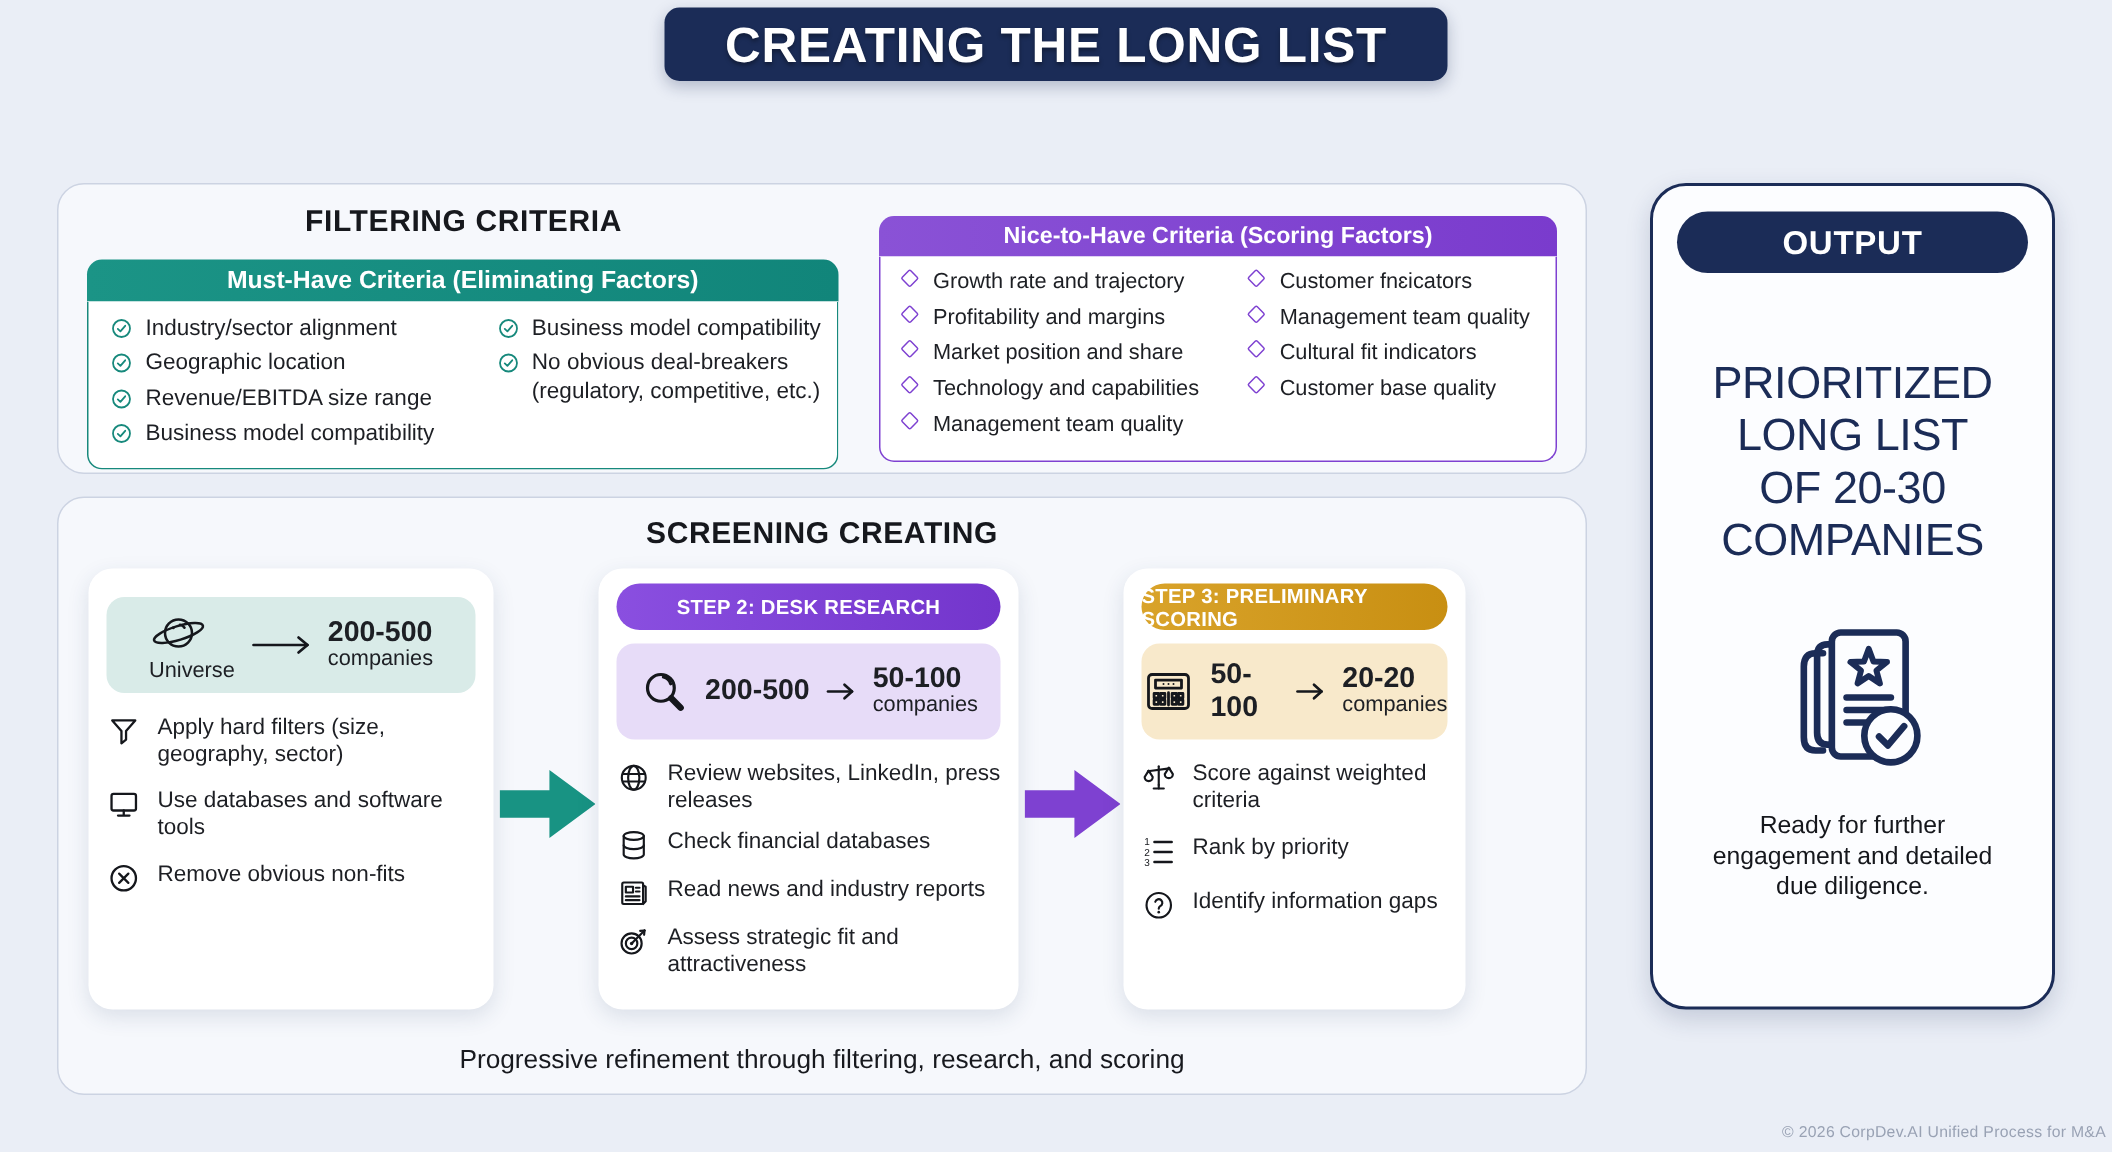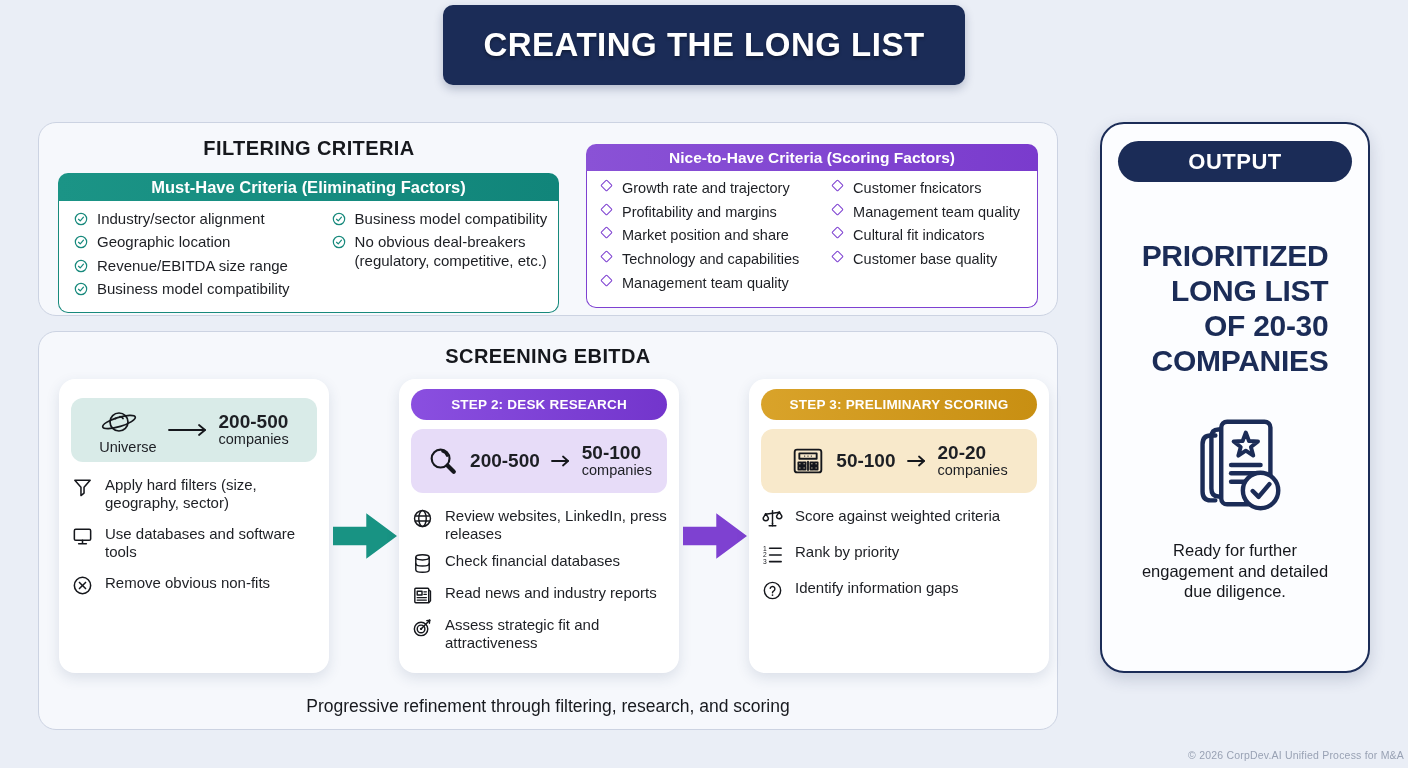--- a/index.html
+++ b/index.html
@@ -5,21 +5,21 @@
   * { margin:0; padding:0; box-sizing:border-box; }
   html,body { width:1408px; height:768px; }
   body {
     font-family:"Liberation Sans", sans-serif;
     background: var(--page_bg);
     position:relative; overflow:hidden;
     color:#1d1f24;
   }
   
   .banner {
-    position:absolute; left:443px; top:5px; width:522px; height:80px;
+    position:absolute; left:443px; top:5px; width:522px; height:49px;
     background:var(--navy); border-radius:10px;
     display:flex; align-items:center; justify-content:center;
     box-shadow:0 4px 10px rgba(20,35,80,.25);
   }
   .banner h1 { color:#fff; font-size:33px; font-weight:bold; letter-spacing:.5px; text-shadow:0 2px 3px rgba(0,0,0,.35); }
 
   
   .panel {
     position:absolute; background:var(--panel_bg);
     border:1px solid var(--panel_border); border-radius:18px;
@@ -58,21 +58,21 @@
   }
 
   
   .step-card {
     position:absolute; top:47px; height:294px; background:#fff;
     border-radius:16px; box-shadow:0 5px 14px rgba(40,60,100,.13);
     padding:10px 12px 0;
   }
   .card-s1 { left:20px;  width:270px; }
   .card-s2 { left:360px; width:280px; }
-  .card-s3 { left:710px; width:300px; }
+  .card-s3 { left:710px; width:228px; }
   .step-pill {
     height:31px; border-radius:16px; display:flex; align-items:center; justify-content:center;
     color:#fff; font-weight:bold; font-size:13.5px; letter-spacing:.2px;
   }
   .pill-teal   { background:linear-gradient(90deg,#1b9486,#0f7f70); }
   .pill-purple { background:linear-gradient(90deg,#8a4fe0,#7335cc); }
   .pill-gold   { background:linear-gradient(90deg,#d9a32a,#c88f12); }
   .flow-box {
     margin-top:9px; height:64px; border-radius:12px;
     display:flex; align-items:center; justify-content:center; gap:10px;
@@ -109,22 +109,22 @@
     background:#fcfdff; border:2.5px solid var(--navy); border-radius:24px;
     box-shadow:0 6px 16px rgba(30,45,90,.18);
     display:flex; flex-direction:column; align-items:center;
   }
   .output-pill {
     margin-top:17px; width:234px; height:41px; background:var(--navy); border-radius:21px;
     display:flex; align-items:center; justify-content:center;
     color:#fff; font-size:22px; font-weight:bold; letter-spacing:.5px;
   }
   .output-headline {
-    margin-top:56px; text-align:right; color:var(--navy);
-    font-size:30px; font-weight:bold; line-height:35px; letter-spacing:-.3px;
+    margin-top:56px; text-align:center; color:var(--navy);
+    font-size:30px; font-weight:normal; line-height:35px; letter-spacing:-.3px;
   }
   .output-headline span { display:block; }
   .output-icon { margin-top:26px; }
   .output-caption {
     margin-top:18px; width:205px; text-align:center;
     font-size:16.5px; line-height:1.25; color:#15171c;
   }
 
   .copyright {
     position:absolute; right:4px; top:749px;
@@ -248,21 +248,21 @@
         <li class="crit-item">
           <span class="ic diamond"></span>
           <span>Customer base quality</span>
         </li>
       </ul>
     </div>
   </div>
 </section>
 
 <section class="panel panel-screening">
-  <h2 class="section-heading screening-heading">SCREENING EBITDA</h2>
+  <h2 class="section-heading screening-heading">SCREENING CREATING</h2>
 
   <div class="step-card card-s1">
     <div class="flow-box flow-teal">
       <div style="text-align:center;">
         <span>
           <svg width="40" height="32" viewBox="0 0 40 32" fill="none" stroke="#15171c" stroke-width="1.7" stroke-linecap="round">
             <circle cx="20" cy="16" r="9"></circle>
             <ellipse cx="20" cy="16" rx="17" ry="4.6" transform="rotate(-17 20 16)"></ellipse>
             <circle cx="16.5" cy="12.5" r="1" fill="#15171c" stroke="none"></circle>
             <path d="M21 10.5 q2 .4 3 2"></path>

